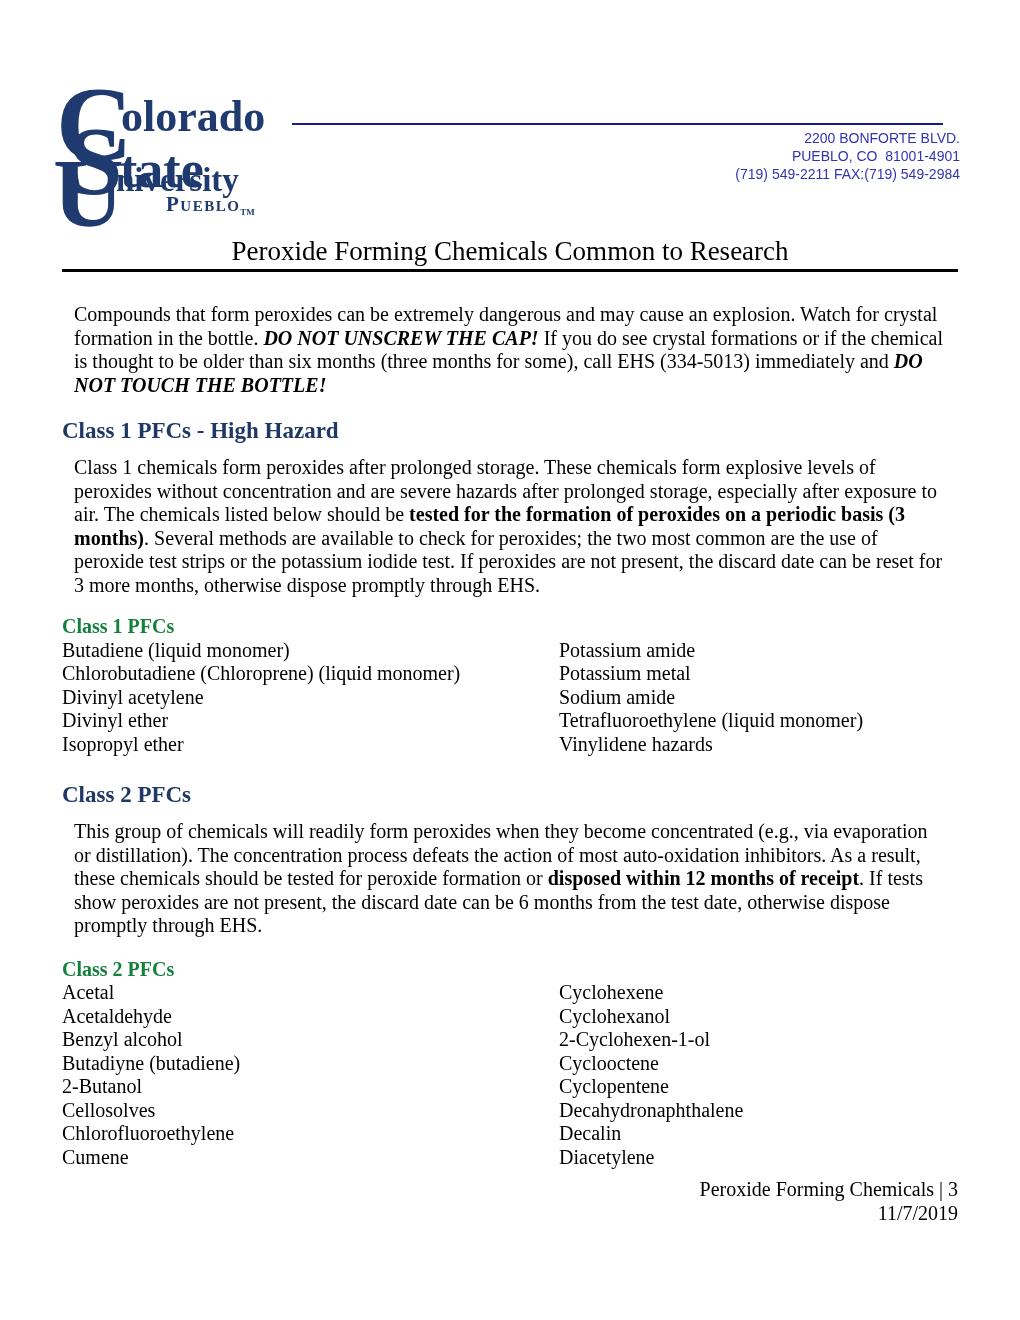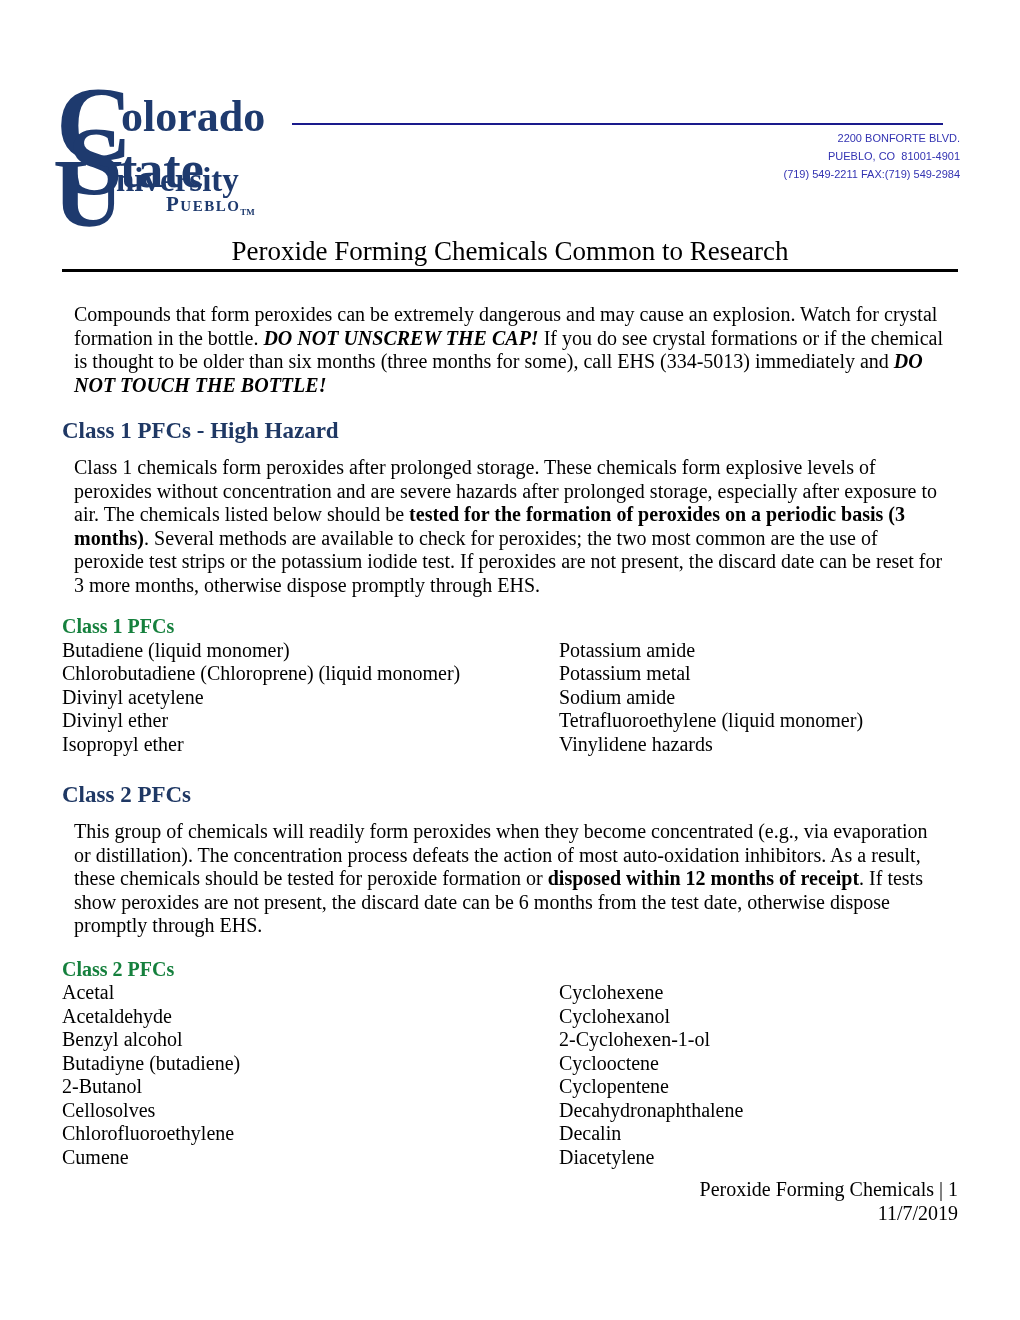--- a/index.html
+++ b/index.html
@@ -20,21 +20,21 @@
   .logo .gu{left:-3px;top:60px;font-size:98px;}
   .logo .w1{left:65px;top:11px;font-size:44px;}
   .logo .w2{left:64px;top:60px;font-size:52px;}
   .logo .w3{left:60px;top:80px;font-size:33px;}
   .logo .w4{left:110px;top:110px;font-size:21px;font-variant:small-caps;letter-spacing:1.5px;}
   .logo .tm{position:static;font-size:9px;letter-spacing:0;vertical-align:-4px;}
   .hline{position:absolute;left:292px;top:123px;width:651px;height:2px;background:#1a1a8c;}
   .address{
     position:absolute;right:60px;top:129px;text-align:right;
     font-family:"Liberation Sans","DejaVu Sans",sans-serif;
-    font-size:11px;line-height:18px;color:#3333b2;white-space:pre;
+    font-size:14px;line-height:18px;color:#3333b2;white-space:pre;
   }
   
   .doc-main{padding:0 62px;}
   .title{font-size:27px;font-weight:normal;text-align:center;margin:0;line-height:30px;}
   .title-rule{border-top:3px solid #000;margin-top:3px;height:0;}
   .body{font-size:20px;line-height:23.5px;margin:12px;text-align:left;}
   .intro{margin-top:31px;}
   .sec-heading{color:#1f3864;font-size:23px;line-height:26px;margin:21px 0 2px 0;font-weight:bold;}
   .sec2{margin-top:26px;}
   .list-heading{color:#15803d;font-size:20px;line-height:23.5px;margin:18px 0 0 0;font-weight:bold;}
@@ -111,18 +111,18 @@
           <div>2-Cyclohexen-1-ol</div>
           <div>Cyclooctene</div>
           <div>Cyclopentene</div>
           <div>Decahydronaphthalene</div>
           <div>Decalin</div>
           <div>Diacetylene</div>
         </div>
     </div>
 
     <footer class="doc-footer">
-      <div>Peroxide Forming Chemicals | 1</div>
+      <div>Peroxide Forming Chemicals | 3</div>
       <div>11/7/2019</div>
     </footer>
   </main>
 
 </div>
 
 </body></html>

